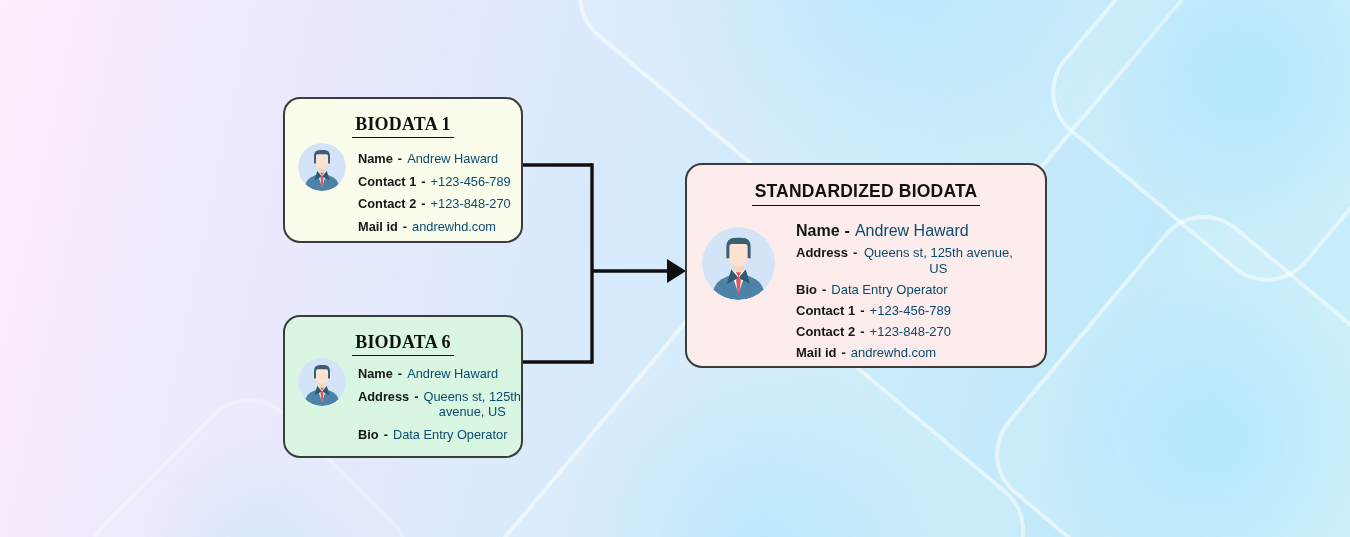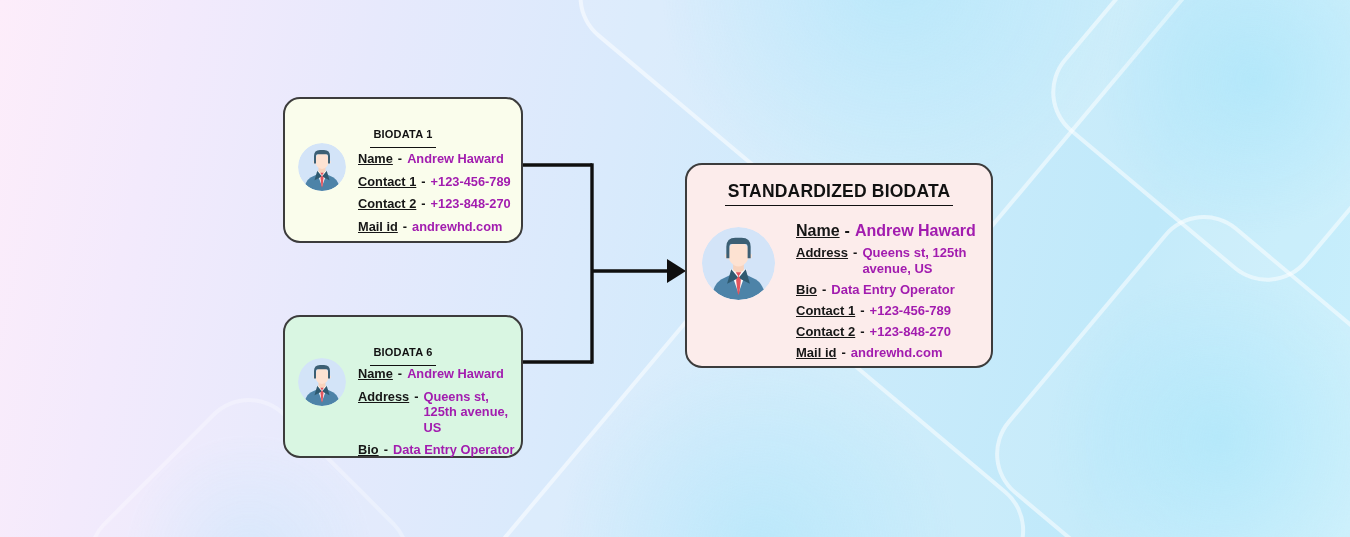--- a/index.html
+++ b/index.html
@@ -20,46 +20,46 @@
   .sq5{left:120px; top:430px; width:250px; height:250px; transform:rotate(45deg); opacity:.55;}
 
   .connectors{position:absolute; left:0; top:0; z-index:2;}
 
   .card{
     position:absolute; z-index:3; box-sizing:border-box;
     border:2.6px solid #3c3c3c; border-radius:17px;
   }
   .card-b1{left:283px; top:97px;  width:240px; height:146px; background:#fafdec;}
   .card-b2{left:283px; top:315px; width:240px; height:143px; background:#d9f6e2;}
-  .card-std{left:685px; top:163px; width:308px; height:205px; background:#fceceb;}
+  .card-std{left:685px; top:163px; width:362px; height:205px; background:#fceceb;}
 
   .card-title{text-align:center; color:#111;}
-  .card-b1 .card-title, .card-b2 .card-title{margin-top:26px; font-size:11px; line-height:19px; font-weight:700;}
+  .card-b1 .card-title, .card-b2 .card-title{margin-top:16px; font-size:18px; line-height:19px; font-weight:700;font-family:Liberation Serif, serif;}
   .card-std .card-title{margin-top:15px; font-size:17.5px; line-height:22px; font-weight:700;}
   .title-inner{display:inline-block; border-bottom:1.8px solid #111; padding:0 3px 3px; letter-spacing:.2px;}
 
   .card-body{position:absolute; left:0; right:0; display:flex;}
   .card-b1 .card-body{top:44px; padding-left:13px; gap:12px;}
   .card-b2 .card-body{top:41px; padding-left:13px; gap:12px;}
   .card-std .card-body{top:50px; padding-left:15px; gap:21px;}
 
   .avatar{flex:none; border-radius:50%;}
   .card-b1 .avatar, .card-b2 .avatar{width:48px; height:48px; margin-top:0;}
   .card-std .avatar{width:73px; height:73px; margin-top:12px;}
 
   .fields{display:flex; flex-direction:column;}
   .card-b1 .fields{margin-top:8px; gap:7px; font-size:12.8px; line-height:15.5px;}
   .card-b2 .fields{margin-top:8px; gap:7px; font-size:12.8px; line-height:15.5px;}
   .card-std .fields{margin-top:6px; gap:5px; font-size:13px; line-height:16px;}
 
   .row{display:flex; gap:5px; align-items:baseline; white-space:nowrap;}
   .row-lg{font-size:16px; line-height:19px;}
-  .lbl{font-weight:600; color:#161616;text-decoration:underline;}
+  .lbl{font-weight:600; color:#161616;}
   .sep{font-weight:600; color:#161616;}
-  .val{font-weight:700; color:#a21caf;}
+  .val{font-weight:400; color:#0c4a6e;text-align:center;}
   .wrapv{white-space:normal;}
   .w102{max-width:102px;}
   .w152{max-width:152px;}
 </style>
 </head>
 <body>
 
 <svg width="0" height="0" style="position:absolute" aria-hidden="true">
   <defs>
     <clipPath id="avclip">

